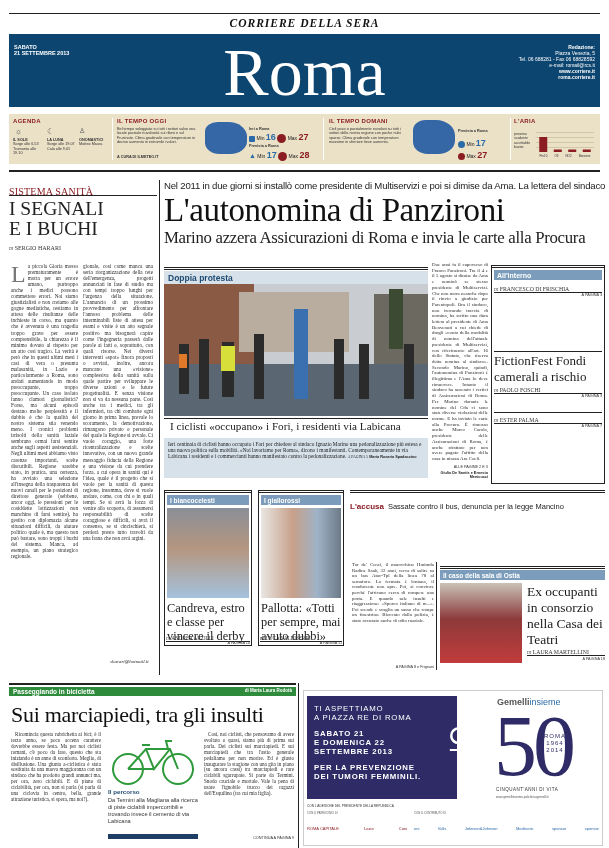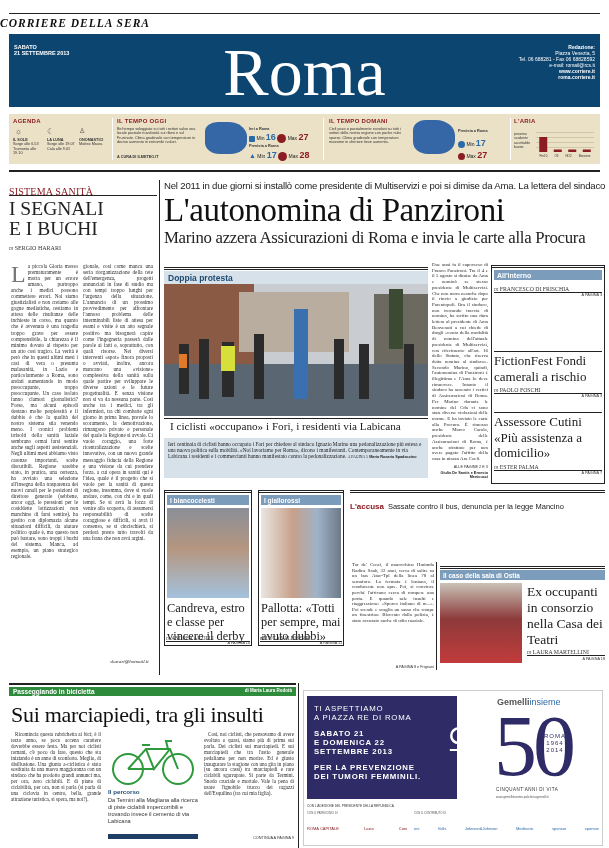--- a/index.html
+++ b/index.html
@@ -4,21 +4,21 @@
 <style>
   * { box-sizing: border-box; margin: 0; padding: 0; }
   html, body { width: 609px; height: 848px; background: #fff; overflow: hidden; }
   body { position: relative; font-family: "Liberation Serif", serif; color: #1a1a1a; }
   .abs { position: absolute; }
   .sans { font-family: "Liberation Sans", sans-serif; }
   .serif { font-family: "Liberation Serif", serif; }
 
   
   .topline { left: 9px; top: 13px; width: 591px; height: 1px; background: #222; }
-  .corriere { left: 0; top: 17px; width: 609px; font-family: "Liberation Serif", serif; font-weight: bold; font-style: italic; font-size: 11.5px; letter-spacing: 1px; color: #111; }
+  .corriere { left: 0; top: 17px; width: 609px; text-align: center; font-family: "Liberation Serif", serif; font-weight: bold; font-style: italic; font-size: 11.5px; letter-spacing: 1px; color: #111; }
   .band { left: 9px; top: 34px; width: 591px; height: 73px; background: #0c4570; }
   .band .date { left: 5px; top: 10px; color: #fff; font-size: 5.5px; font-weight: bold; line-height: 6px; }
   .band .roma { left: 0; top: 0px; width: 591px; text-align: center; color: #fff; font-family: "Liberation Serif", serif; font-size: 68px; line-height: 76px; }
   .band .contact { right: 5px; top: 10px; color: #fff; font-size: 5px; line-height: 6px; text-align: right; }
   .band .contact b { font-weight: bold; }
 
   
   .strip { left: 9px; top: 114px; width: 591px; height: 50px; background: #ebe1c7; }
   .strip .blk-title { font-size: 6px; font-weight: bold; color: #8b1c22; letter-spacing: .3px; }
   .strip .tiny { font-size: 3.8px; line-height: 4.3px; color: #333; }
@@ -241,21 +241,20 @@
   <div class="smallref">A PAGINA 3</div>
 </div>
 <div class="abs rule" style="left:494px;top:351px;width:108px;"></div>
 <div class="abs" style="left:494px;top:353px;width:108px;">
   <div class="side-head">FictionFest Fondi camerali a rischio</div>
   <div class="side-by" style="margin-top:3px;border-bottom:1px solid #222;">di PAOLO FOSCHI</div>
   <div class="smallref">A PAGINA 3</div>
 </div>
 <div class="abs rule" style="left:494px;top:412px;width:108px;"></div>
 <div class="abs" style="left:494px;top:414px;width:108px;">
-  <div class="side-head">Assessore Cutini «Più assistenza a domicilio»</div>
   <div class="side-by" style="margin-top:3px;border-bottom:1px solid #222;">di ESTER PALMA</div>
   <div class="smallref">A PAGINA 7</div>
 </div>
 
 <div class="abs" style="left:164px;top:490px;width:88px;height:156px;border:1px solid #222;border-top:3px double #222;">
   <div class="tag-blue" style="margin:2px;">I biancocelesti</div>
   <div style="margin:3px 2px;height:90px;background:linear-gradient(180deg,#8a8f98 0%,#b59680 45%,#a4c2dd 100%);"></div>
   <div class="card-head" style="padding:0 2px;">Candreva, estro e classe per vincere il derby</div>
 </div>
 <div class="abs side-by" style="left:166px;top:635px;width:84px;border-bottom:1px solid #222;font-size:5.2px;">di ANDREA ARZILLI</div>

